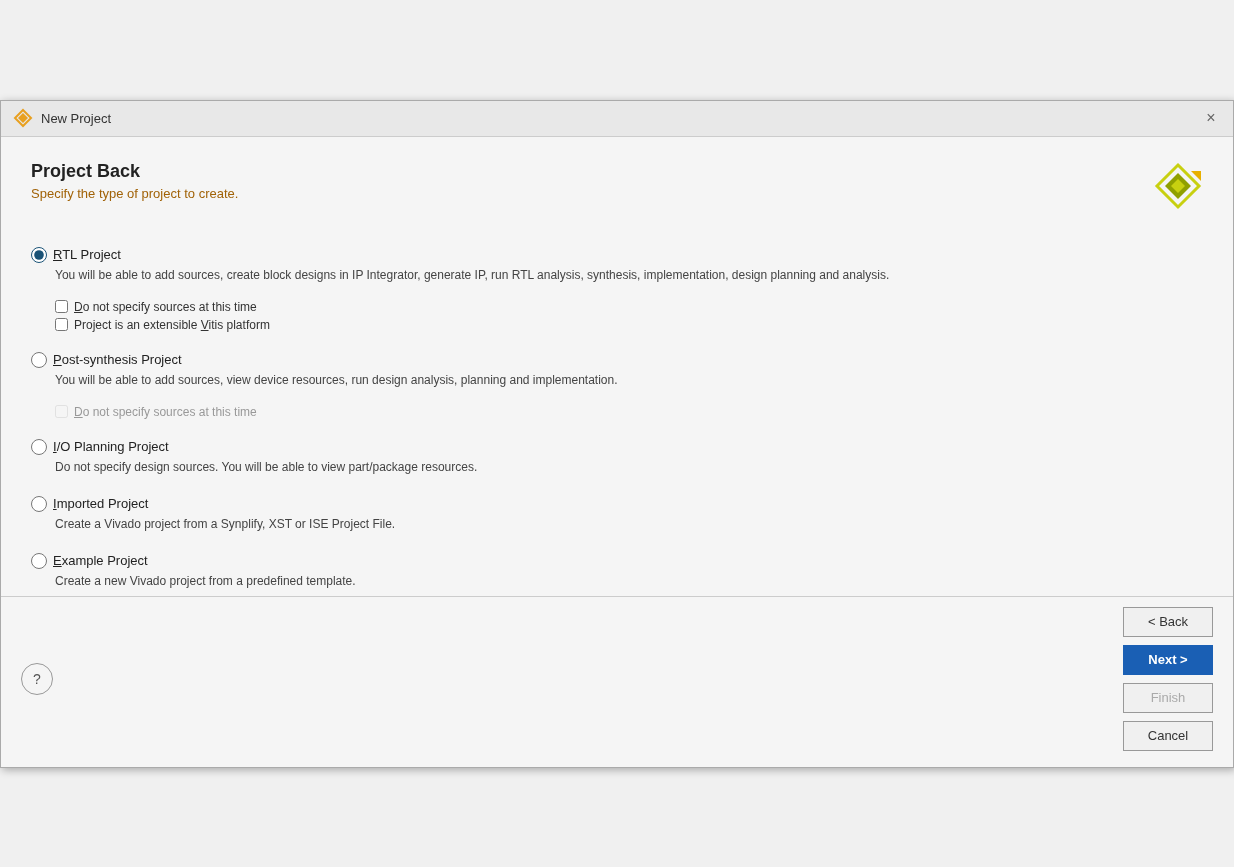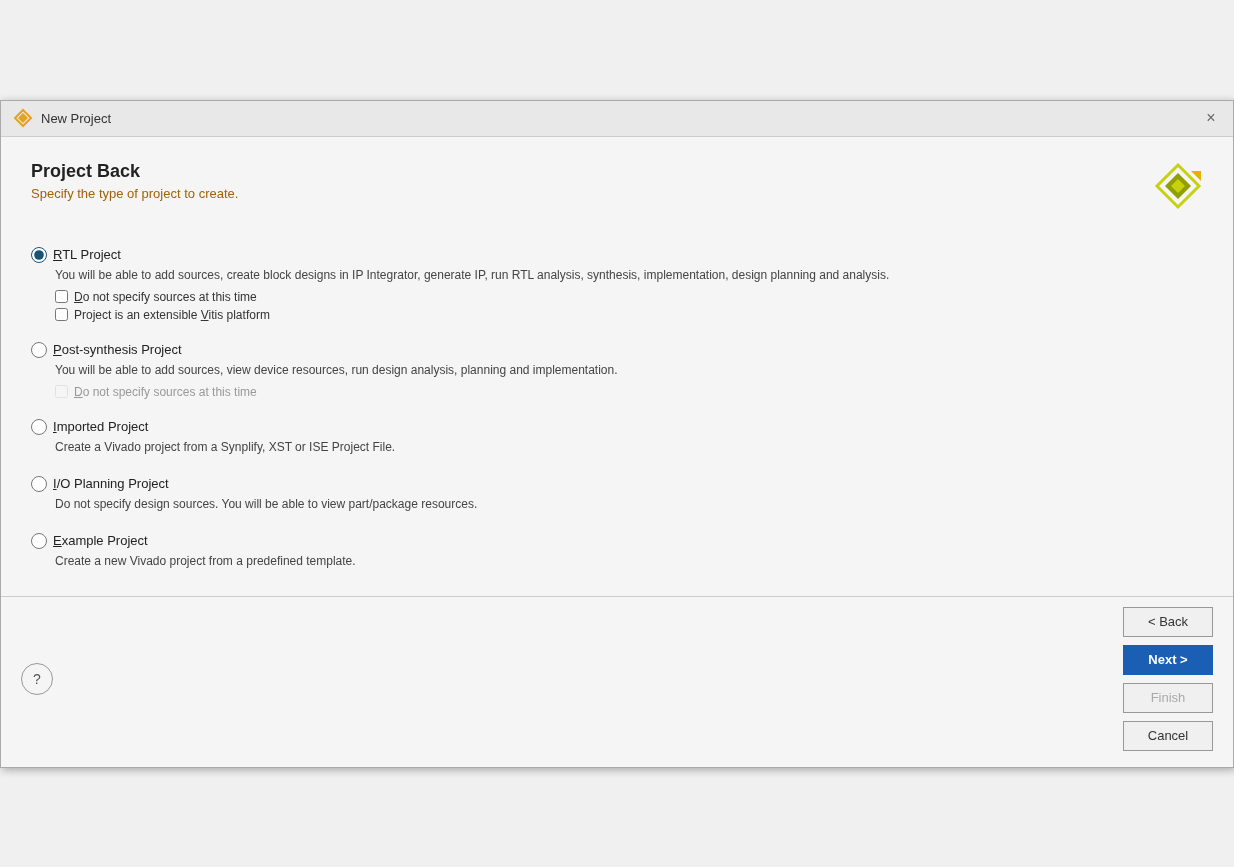--- a/index.html
+++ b/index.html
@@ -121,21 +121,21 @@
 
     .radio-description {
       margin-left: 24px;
       font-size: 12px;
       color: #444;
       line-height: 1.5;
     }
 
     .sub-options {
       margin-left: 24px;
-      margin-top: 6px;
+      margin-top: 16px;
     }
 
     .checkbox-row {
       display: flex;
       align-items: center;
       gap: 6px;
       margin-bottom: 4px;
     }
 
     .checkbox-input {
@@ -275,32 +275,32 @@
         <div class="sub-options">
           <div class="checkbox-row">
             <input type="checkbox" class="checkbox-input-disabled" id="no_sources_post" disabled="" style="">
             <label for="no_sources_post" class="checkbox-label-disabled"><u>D</u>o not specify sources at this time</label>
           </div>
         </div>
       </div>
 
       <div class="radio-option">
         <div class="radio-main-row">
+          <input type="radio" class="radio-input" name="project-type" id="io_planning" style="">
+          <label for="io_planning" class="radio-label"><u>I</u>/O Planning Project</label>
+        </div>
+        <div class="radio-description">Do not specify design sources. You will be able to view part/package resources.</div>
+      </div>
+
+      <div class="radio-option">
+        <div class="radio-main-row">
           <input type="radio" class="radio-input" name="project-type" id="imported" style="">
           <label for="imported" class="radio-label"><u>I</u>mported Project</label>
         </div>
         <div class="radio-description">Create a Vivado project from a Synplify, XST or ISE Project File.</div>
-      </div>
-
-      <div class="radio-option">
-        <div class="radio-main-row">
-          <input type="radio" class="radio-input" name="project-type" id="io_planning" style="">
-          <label for="io_planning" class="radio-label"><u>I</u>/O Planning Project</label>
-        </div>
-        <div class="radio-description">Do not specify design sources. You will be able to view part/package resources.</div>
       </div>
 
       <div class="radio-option">
         <div class="radio-main-row">
           <input type="radio" class="radio-input" name="project-type" id="example" style="">
           <label for="example" class="radio-label"><u>E</u>xample Project</label>
         </div>
         <div class="radio-description">Create a new Vivado project from a predefined template.</div>
       </div>
     </div>

